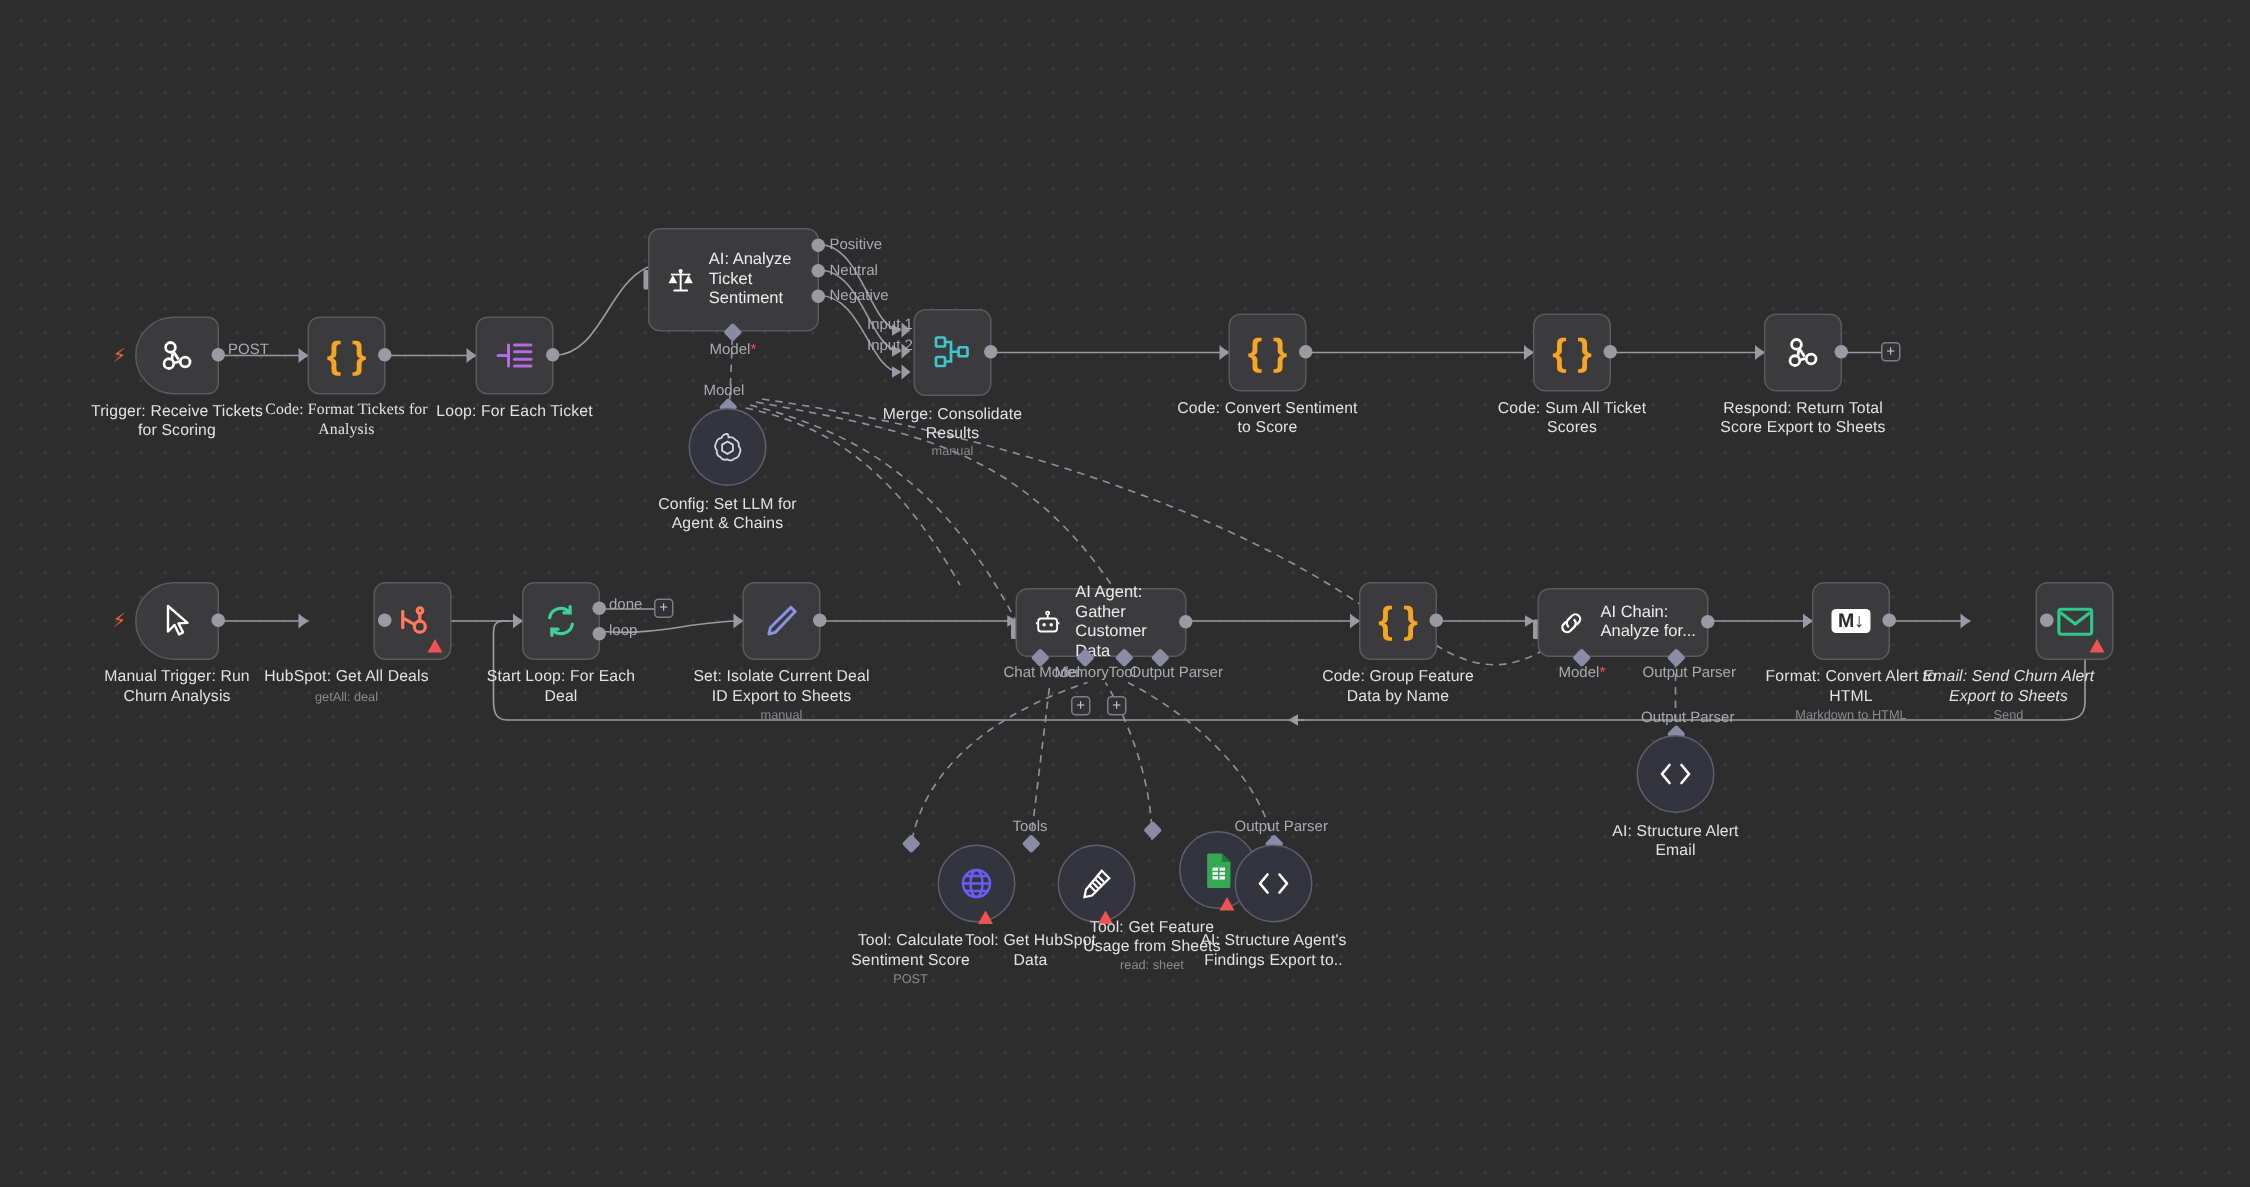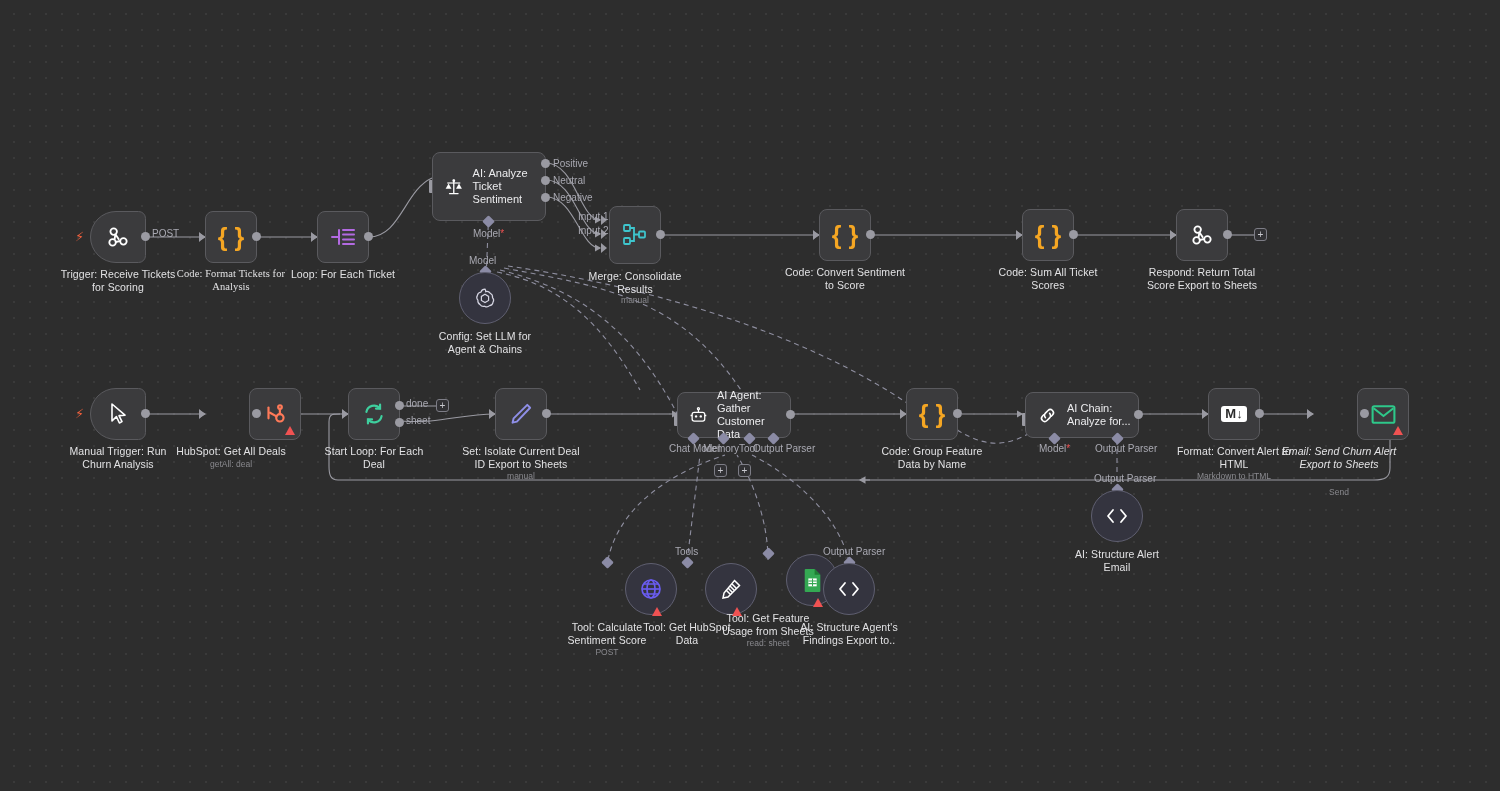--- a/index.html
+++ b/index.html
@@ -321,21 +321,21 @@
       <svg width="26" height="26" viewBox="0 0 24 24" fill="none" stroke="#3ecf9e" stroke-width="2" stroke-linecap="round">
         <path d="M5 10 a7 7 0 0 1 12.3-3.2"></path>
           <path d="M19 14 a7 7 0 0 1-12.3 3.2"></path>
         <path d="M17.6 3.2 L17.6 7 L13.8 7"></path>
           <path d="M6.4 20.8 L6.4 17 L10.2 17"></path>
       </svg>
     </div>
     <div class="port" style="left:47px;top:13px;"></div>
     <div class="plabel" style="left:58px;top:11px;">done</div>
     <div class="port" style="left:47px;top:30px;"></div>
-    <div class="plabel" style="left:58px;top:28px;">sheet</div>
+    <div class="plabel" style="left:58px;top:28px;">loop</div>
     <div class="plus" style="left:88px;top:11px;">+</div>
     <div class="nlabel" style="left:-26px;top:57px;width:104px;">Start Loop: For Each
 Deal</div>
   </div>
 
   <div class="node" style="left:495px;top:388px;">
     <div class="port in arrowin" style="left:-6px;top:21px;"></div>
     <div class="box" style="width:52px;height:52px;">
       <svg width="26" height="26" viewBox="0 0 24 24" fill="none" stroke="#8f8fe8" stroke-width="1.8" stroke-linejoin="round">
         <path d="M17.8 3.6 L20.4 6.2 L8.2 19 L4.2 20 L5.2 16 Z"></path>
@@ -417,21 +417,21 @@
     <div class="box" style="width:52px;height:52px;position:relative;">
       <svg width="27" height="23" viewBox="0 0 26 22" fill="none" stroke="#2ec88a" stroke-width="2" stroke-linejoin="round">
         <rect x="2.5" y="3" width="21" height="16" rx="1.6"></rect>
           <path d="M3.5 5 L13 12.5 L22.5 5"></path>
       </svg>
       <div class="warn"></div>
     </div>
     <div class="port" style="left:47px;top:21px;"></div>
     <div class="nlabel" style="left:-39px;top:57px;width:130px;font-style:italic;">Email: Send Churn Alert
 Export to Sheets</div>
-    <div class="nsub" style="left:-39px;top:99px;width:130px;">Send</div>
+    <div class="nsub" style="left:-39px;top:83px;width:130px;">Send</div>
   </div>
 
   <div class="node" style="left:581px;top:563px;">
     <div class="dport" style="left:22px;top:-5px;"></div>
     <div class="circ" style="position:relative;">
       <svg width="24" height="24" viewBox="0 0 24 24" fill="none" stroke="#6a5cf0" stroke-width="1.7">
         <circle cx="12" cy="12" r="9"></circle>
           <ellipse cx="12" cy="12" rx="4" ry="9"></ellipse>
           <path d="M3 12 H21"></path>
           <path d="M4.8 7 H19.2M4.8 17 H19.2"></path>

